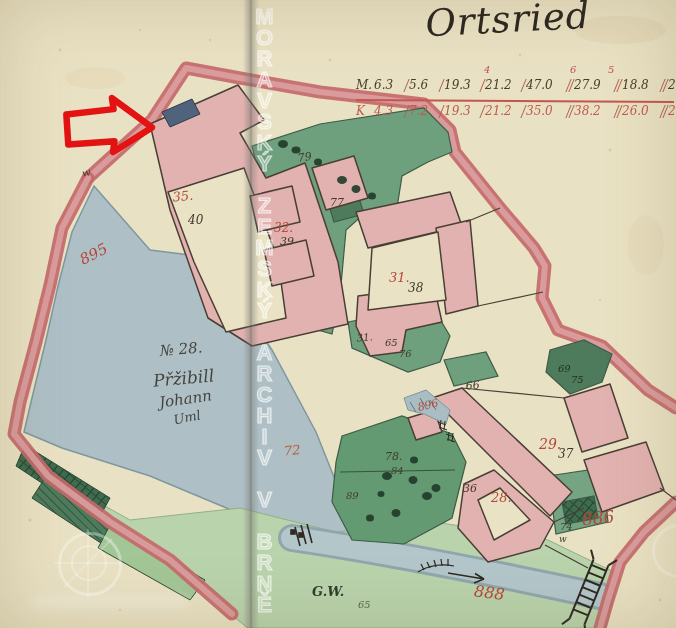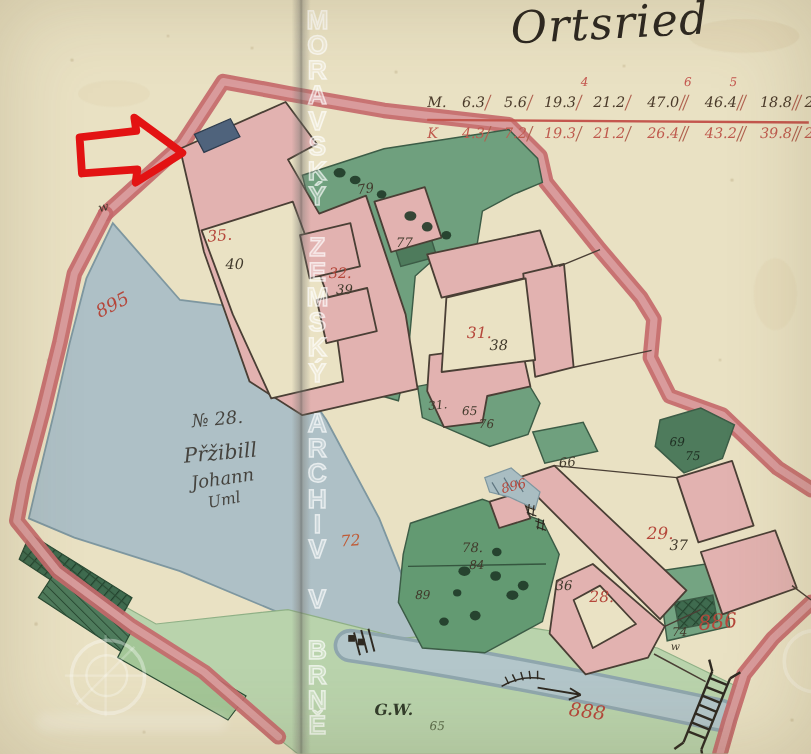--- a/index.html
+++ b/index.html
@@ -18,21 +18,21 @@
   .title{position:absolute;left:418px;top:-2px;width:180px;text-align:center;
     font-style:italic;font-size:37px;letter-spacing:1px;color:#2b2620;
     transform:rotate(-3deg);}
   
   .scaletab{position:absolute;left:356px;top:62px;width:320px;height:58px;
     font-style:italic;font-size:12px;}
   .srow{position:absolute;left:0;width:320px;display:flex;align-items:baseline;}
   .srow.m{top:16px;color:#4a3a2a;}
   .srow.k{top:42px;color:#bf5a4e;}
   .srow .lab{width:18px;flex:0 0 auto;}
-  .srow .cell{flex:0 0 auto;text-align:right;}
+  .srow .cell{flex:0 0 auto;text-align:left;}
   .c0{width:30px}.c1{width:30px}.c2{width:36px}.c3{width:36px}
   .c4{width:40px}.c5{width:40px}.c6{width:38px}.c7{width:10px;overflow:hidden;}
   .sep{flex:0 0 auto;width:1px;height:13px;background:#b0614f;
     transform:skewX(-22deg);margin:0 2px;align-self:center;}
   .sep.dbl{box-shadow:3px 0 0 #b0614f;margin-right:5px;}
   .rule{position:absolute;left:0;top:38px;width:318px;height:2px;
     background:#c4564e;transform:rotate(.4deg);}
   .sup{position:absolute;top:2px;color:#c4564e;font-size:10px;}
   .sup.s1{left:128px}.sup.s2{left:214px}.sup.s3{left:252px}
   
@@ -271,42 +271,42 @@
     <span class="cell c0">6.3</span>
         <span class="sep"></span>
     <span class="cell c1">5.6</span>
         <span class="sep"></span>
     <span class="cell c2">19.3</span>
         <span class="sep"></span>
     <span class="cell c3">21.2</span>
         <span class="sep"></span>
     <span class="cell c4">47.0</span>
         <span class="sep dbl"></span>
-    <span class="cell c5">46.4</span>
+    <span class="cell c5">27.9</span>
         <span class="sep dbl"></span>
     <span class="cell c6">18.8</span>
         <span class="sep dbl"></span>
     <span class="cell c7">2</span>
   </div>
   <div class="rule"></div>
   <div class="srow k">
     <span class="lab">K</span>
     <span class="cell c0">4.3</span>
         <span class="sep"></span>
     <span class="cell c1">7.2</span>
         <span class="sep"></span>
     <span class="cell c2">19.3</span>
         <span class="sep"></span>
     <span class="cell c3">21.2</span>
         <span class="sep"></span>
-    <span class="cell c4">26.4</span>
-        <span class="sep dbl"></span>
-    <span class="cell c5">43.2</span>
-        <span class="sep dbl"></span>
-    <span class="cell c6">39.8</span>
+    <span class="cell c4">35.0</span>
+        <span class="sep dbl"></span>
+    <span class="cell c5">38.2</span>
+        <span class="sep dbl"></span>
+    <span class="cell c6">26.0</span>
         <span class="sep dbl"></span>
     <span class="cell c7">2</span>
   </div>
 </div>
 
 
 <div class="fieldnote">
   <div class="fl1">№ 28.</div>
   <div class="fl2">Přžibill</div>
   <div class="fl3">Johann</div>

